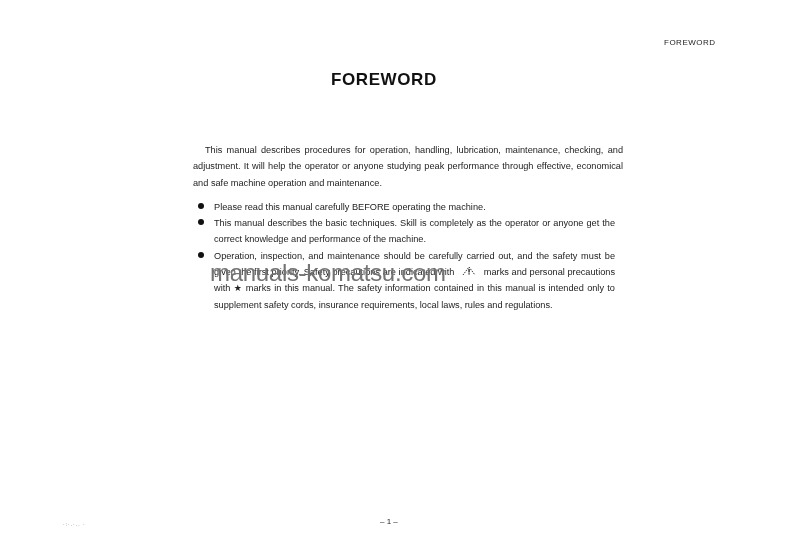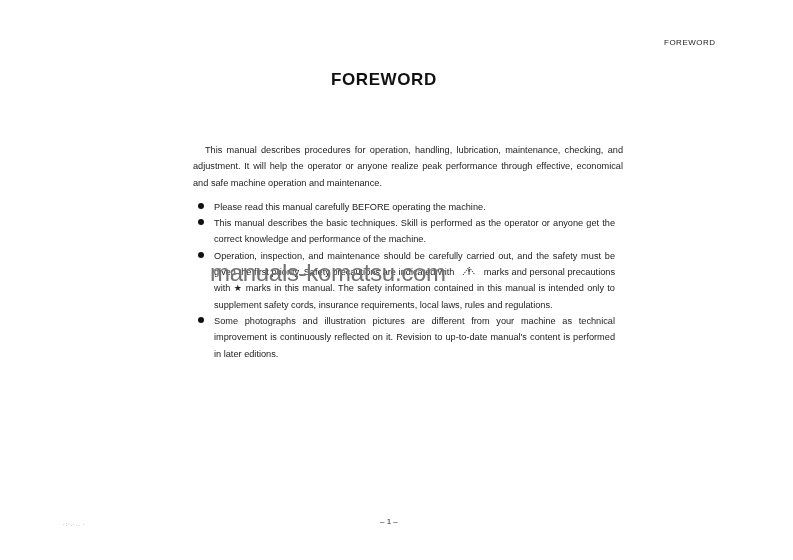--- a/index.html
+++ b/index.html
@@ -32,47 +32,43 @@
     .footer-left { position: absolute; top: 521px; left: 63px; font-size: 5px; color: #555; letter-spacing: 1px; }
     .page-num { position: absolute; top: 517px; left: 380px; font-size: 8px; color: #222; }
   </style>
 </head>
 <body>
 
 <div class="running-header">FOREWORD</div>
 <div class="title">FOREWORD</div>
 
 <div class="body">
-  <p class="intro">This manual describes procedures for operation, handling, lubrication, maintenance, checking, and adjustment. It will help the operator or anyone realize peak performance through effective, economical and safe machine operation and maintenance.</p>
+  <p class="intro">This manual describes procedures for operation, handling, lubrication, maintenance, checking, and adjustment. It will help the operator or anyone studying peak performance through effective, economical and safe machine operation and maintenance.</p>
   <ul class="bullets">
     <li>
       <span class="dot"></span>
       <span>Please read this manual carefully BEFORE operating the machine.</span>
     </li>
     <li>
       <span class="dot"></span>
-      <span>This manual describes the basic techniques. Skill is performed as the operator or anyone get the correct knowledge and performance of the machine.</span>
+      <span>This manual describes the basic techniques. Skill is completely as the operator or anyone get the correct knowledge and performance of the machine.</span>
     </li>
     <li>
       <span class="dot"></span>
       <span>Operation, inspection, and maintenance should be carefully carried out, and the safety must be given the first priority. Safety precautions are indicated with</span>
       <span class="warn-icon">
         <svg width="16" height="10" viewBox="0 0 16 10">
             <path d="M2 9 L8 1 L14 9" fill="none" stroke="#222" stroke-width="0.9" stroke-dasharray="1.5 1"></path>
             <rect x="7.4" y="3" width="1.3" height="3.5" fill="#111"></rect>
             <rect x="7.4" y="7.3" width="1.3" height="1.2" fill="#111"></rect>
           </svg>
       </span>
       <span>marks and personal precautions with</span>
       <span class="star">★</span>
       <span>marks in this manual. The safety information contained in this manual is intended only to supplement safety cords, insurance requirements, local laws, rules and regulations.</span>
     </li>
-    <li>
-      <span class="dot"></span>
-      <span>Some photographs and illustration pictures are different from your machine as technical improvement is continuously reflected on it. Revision to up-to-date manual's content is performed in later editions.</span>
-    </li>
   </ul>
 </div>
 
 <div class="watermark">manuals-komatsu.com</div>
 
 <div class="footer-left">·:·.·..  ·</div>
 <div class="page-num">– 1 –</div>
 
 </body></html>

